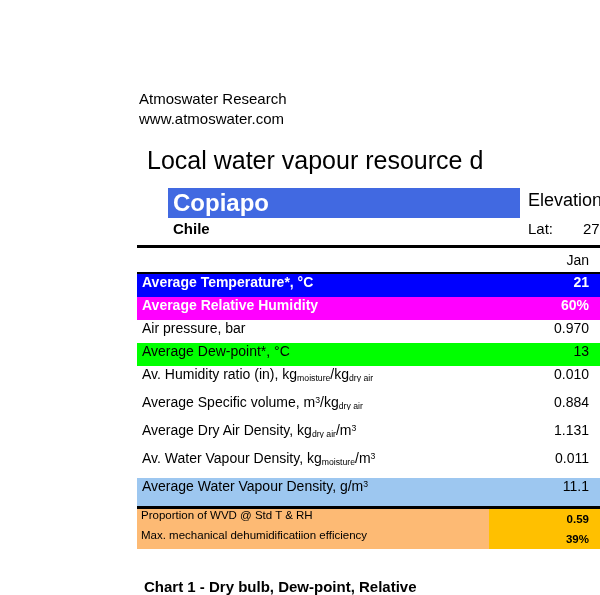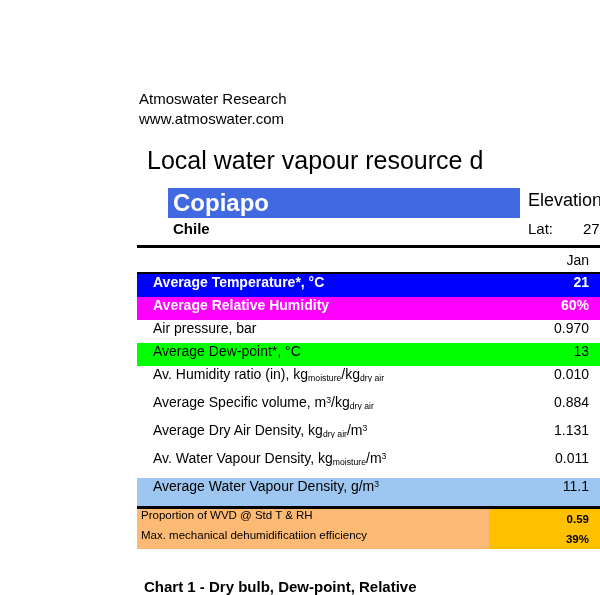--- a/index.html
+++ b/index.html
@@ -128,21 +128,21 @@
   }
   .row {
     position: relative;
     height: 23px;
     display: flex;
     align-items: flex-start;
     box-sizing: border-box;
   }
   .row .label {
     flex: 1 1 auto;
-    padding-left: 16px;
+    padding-left: 5px;
     font-size: 14px;
     white-space: nowrap;
     overflow: hidden;
   }
   .row .value {
     width: 111px;
     flex: 0 0 111px;
     text-align: right;
     padding-right: 11px;
     font-size: 14px;

